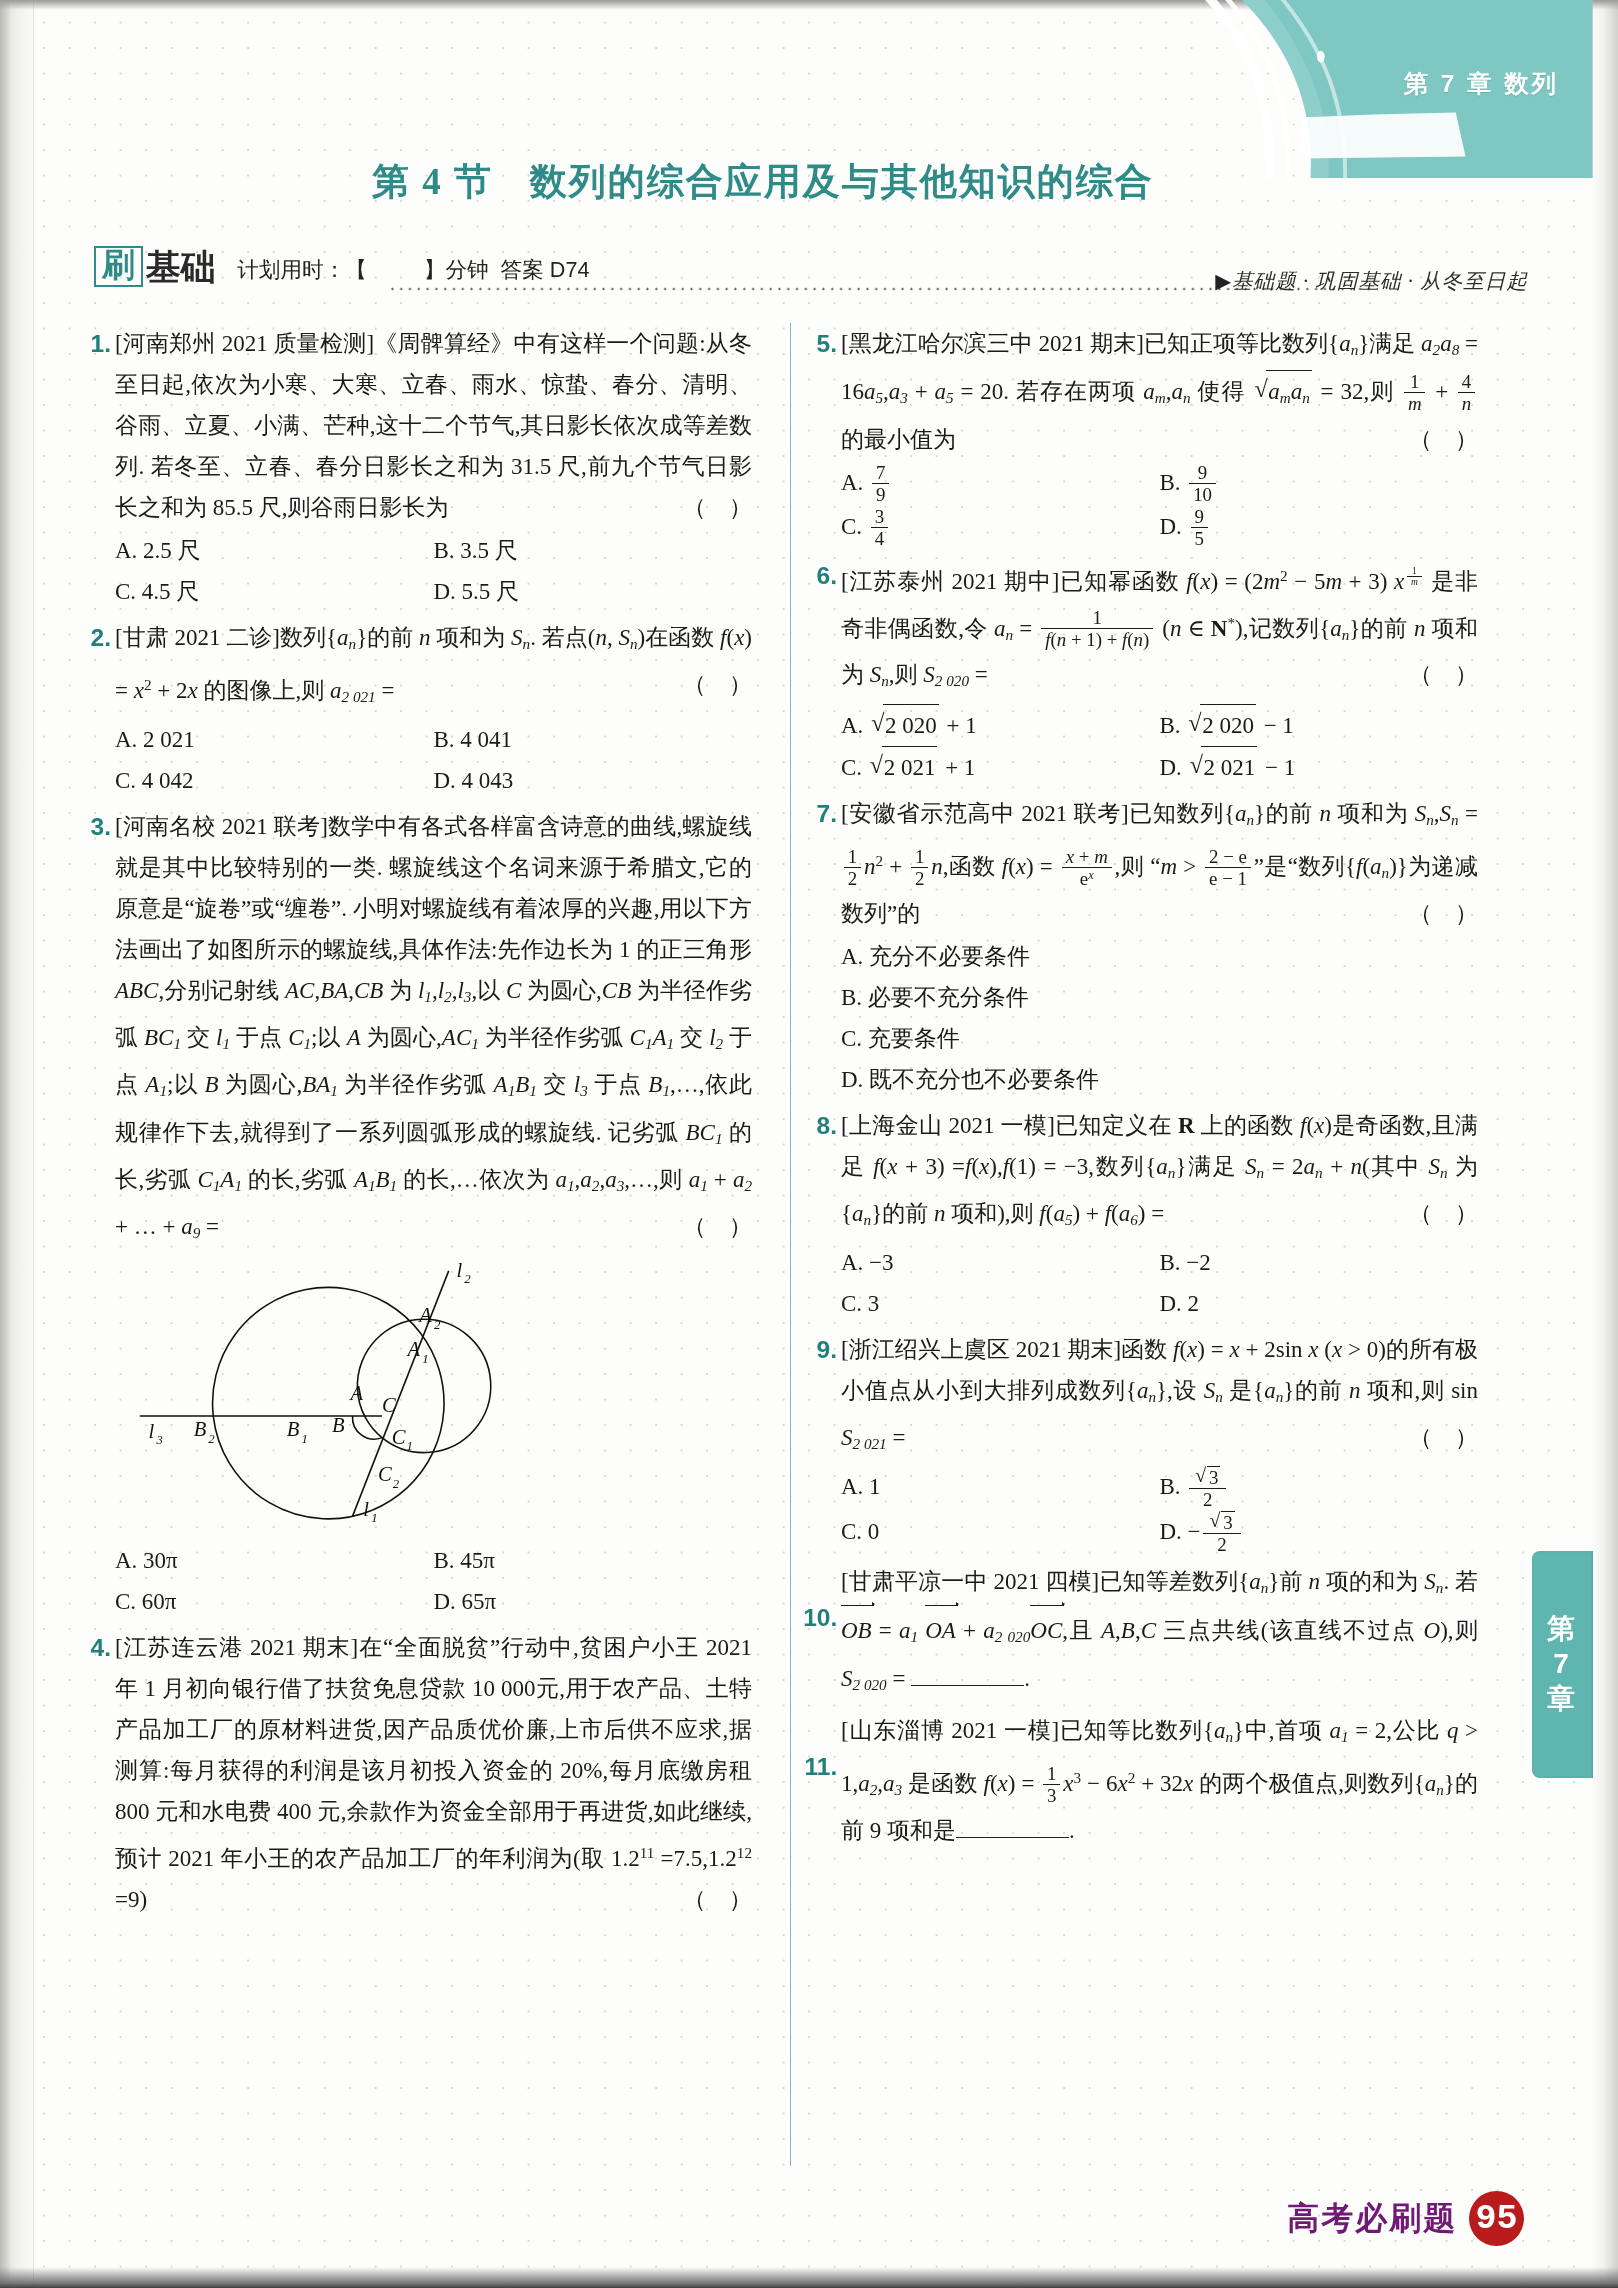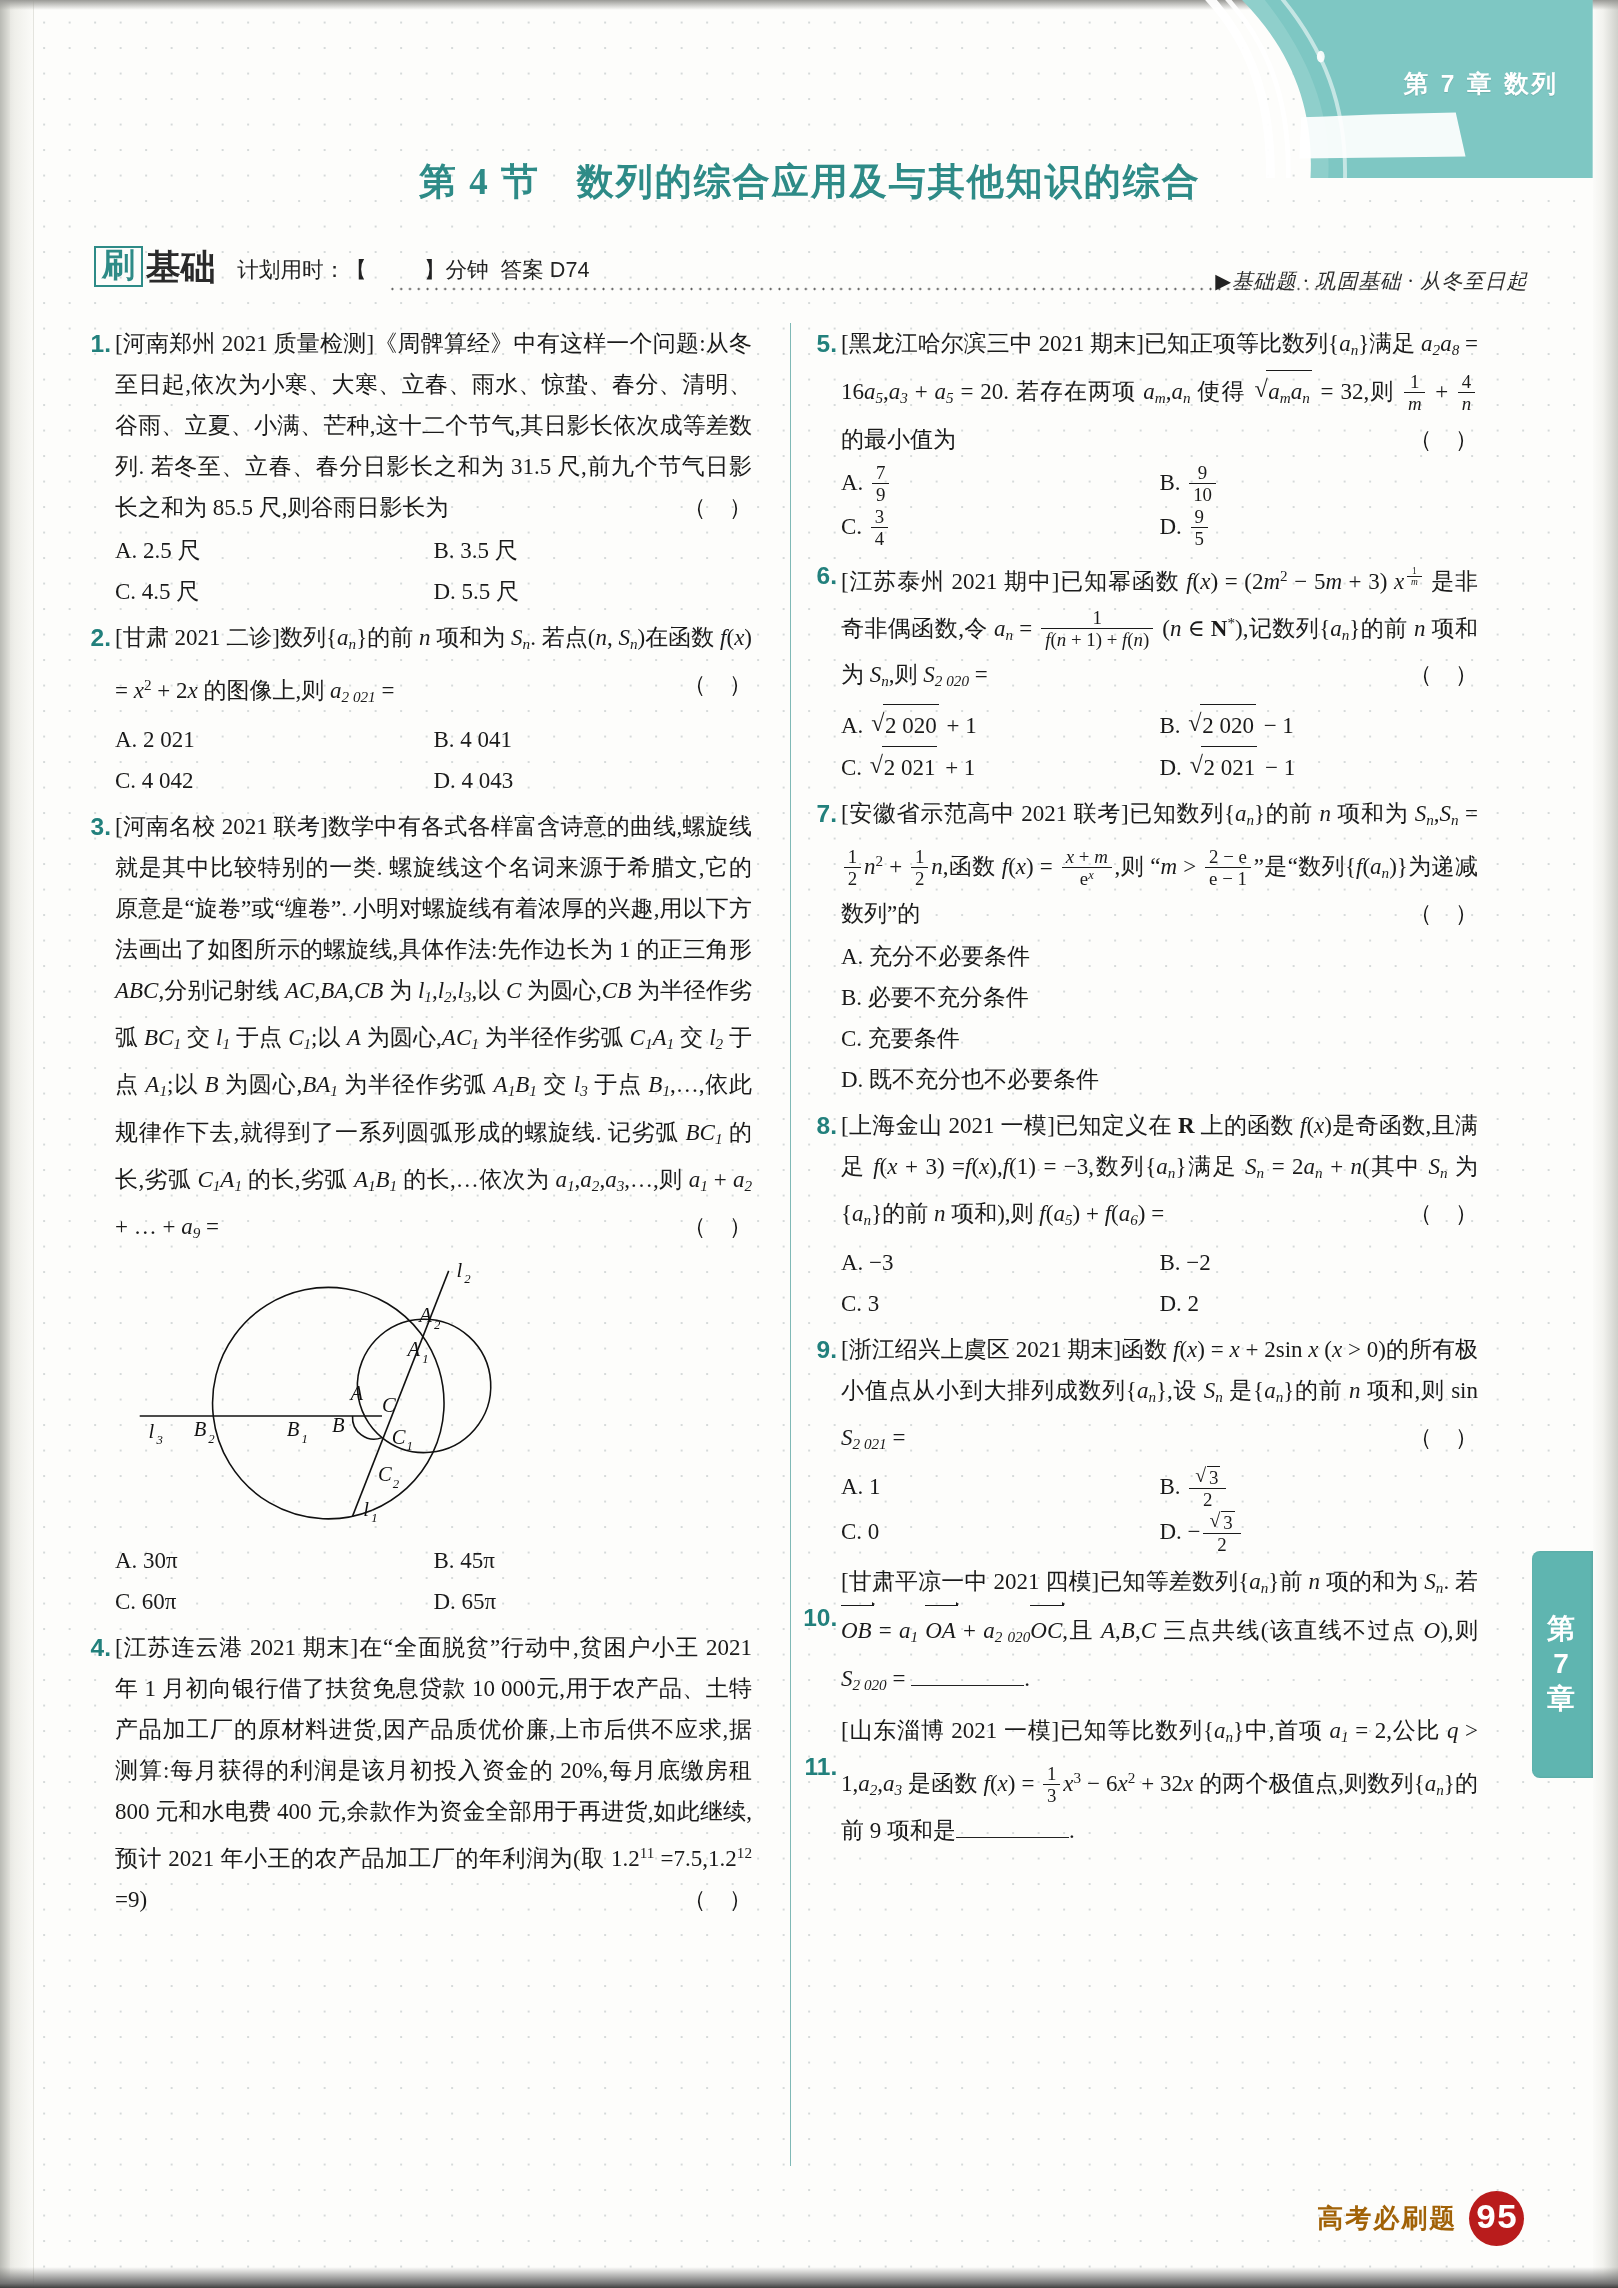--- a/index.html
+++ b/index.html
@@ -58,21 +58,20 @@
     text-shadow:0 1px 1px rgba(0,0,0,.12);
     z-index:4;
   }
 
   
   .sec-title{
     position:absolute;left:372px;top:157px;
     font-size:37px;font-weight:bold;color:#2e8b87;
     letter-spacing:2px;
     font-family:"Liberation Sans","DejaVu Sans",sans-serif;
-    margin-left:47px;
   }
   .sec-title .num{font-family:"Liberation Serif",serif;}
 
   
   .badge-row{position:absolute;left:94px;top:243px;width:1431px;height:57px;}
   .brand{
     display:inline-block;vertical-align:middle;
     position:relative;
   }
   .brand-box{
@@ -171,21 +170,21 @@
     line-height:1.24;letter-spacing:2px;
     box-shadow:-1px 0 2.9px rgba(0,0,0,.10) inset;
   }
 
   
   .footer{
     position:absolute;right:94px;bottom:43px;
     display:flex;align-items:center;gap:11.8px;
   }
   .footer .fname{
-    color:#a16207;font-weight:bold;font-size:26px;letter-spacing:2px;
+    color:#701a75;font-weight:bold;font-size:32px;letter-spacing:2px;
     font-family:Liberation Sans, sans-serif;
   }
   .pagenum{
     width:55px;height:55px;border-radius:50%;background:#b91c1c;color:#fff;
     display:flex;align-items:center;justify-content:center;
     font-size:35px;font-weight:bold;
     font-family:Liberation Mono, monospace;
   }
 </style>
 </head>

